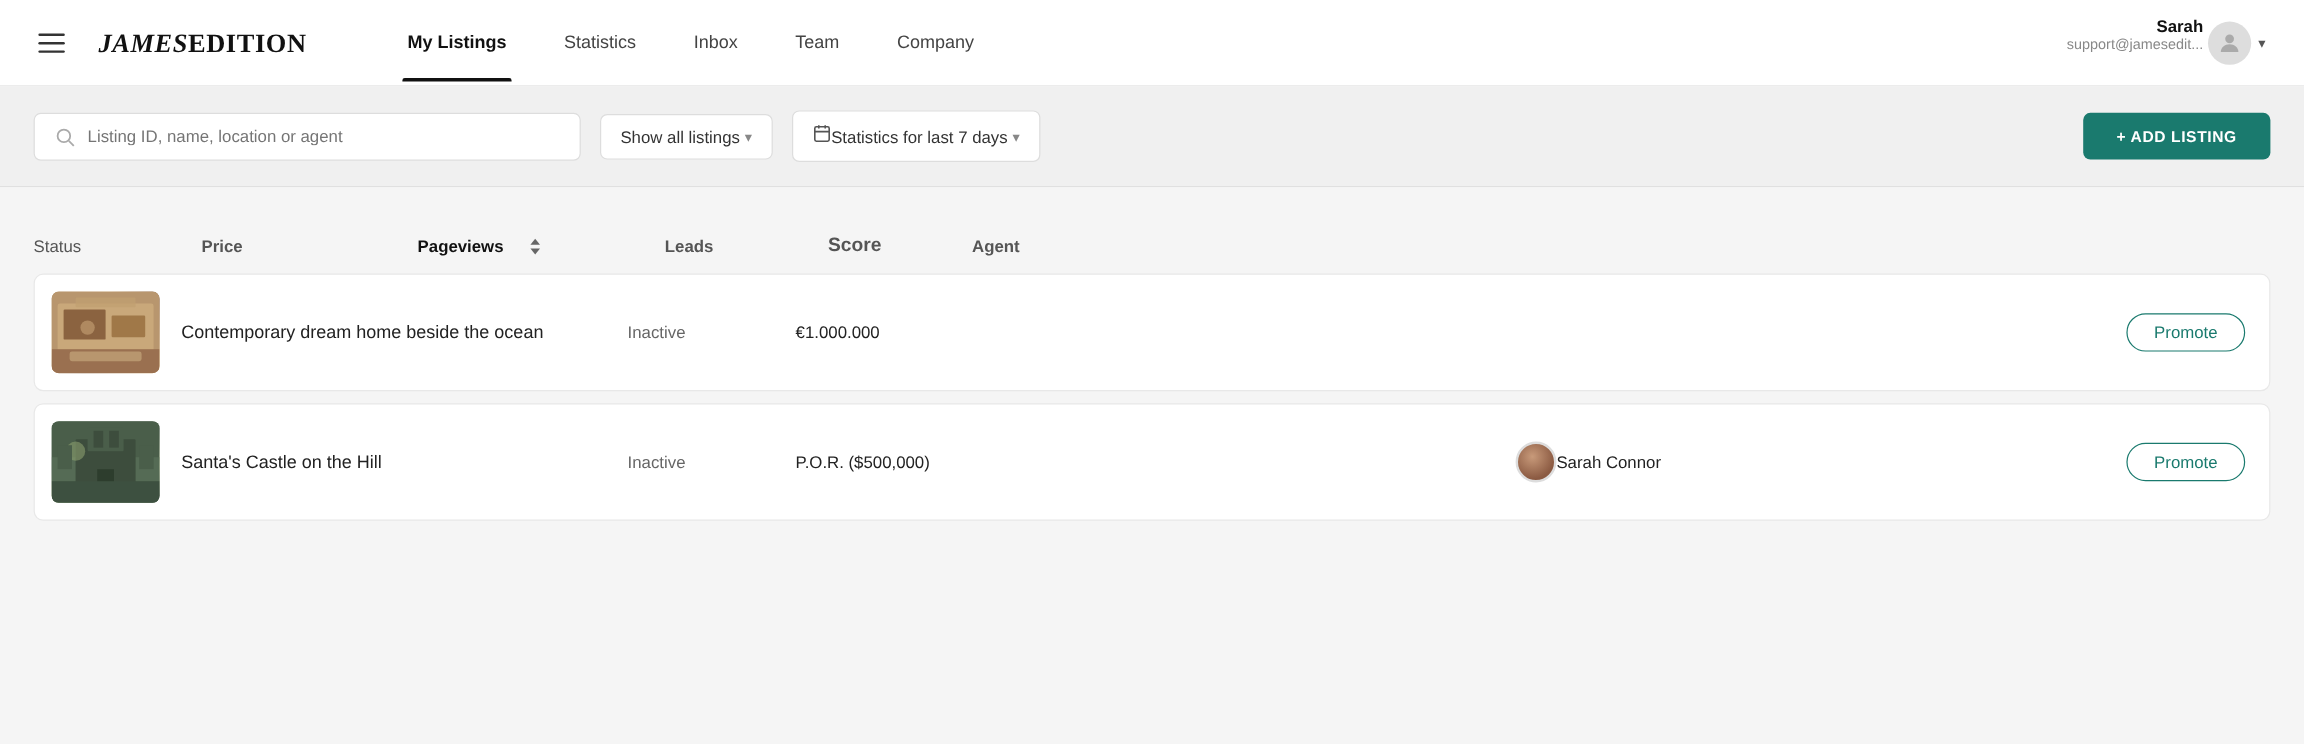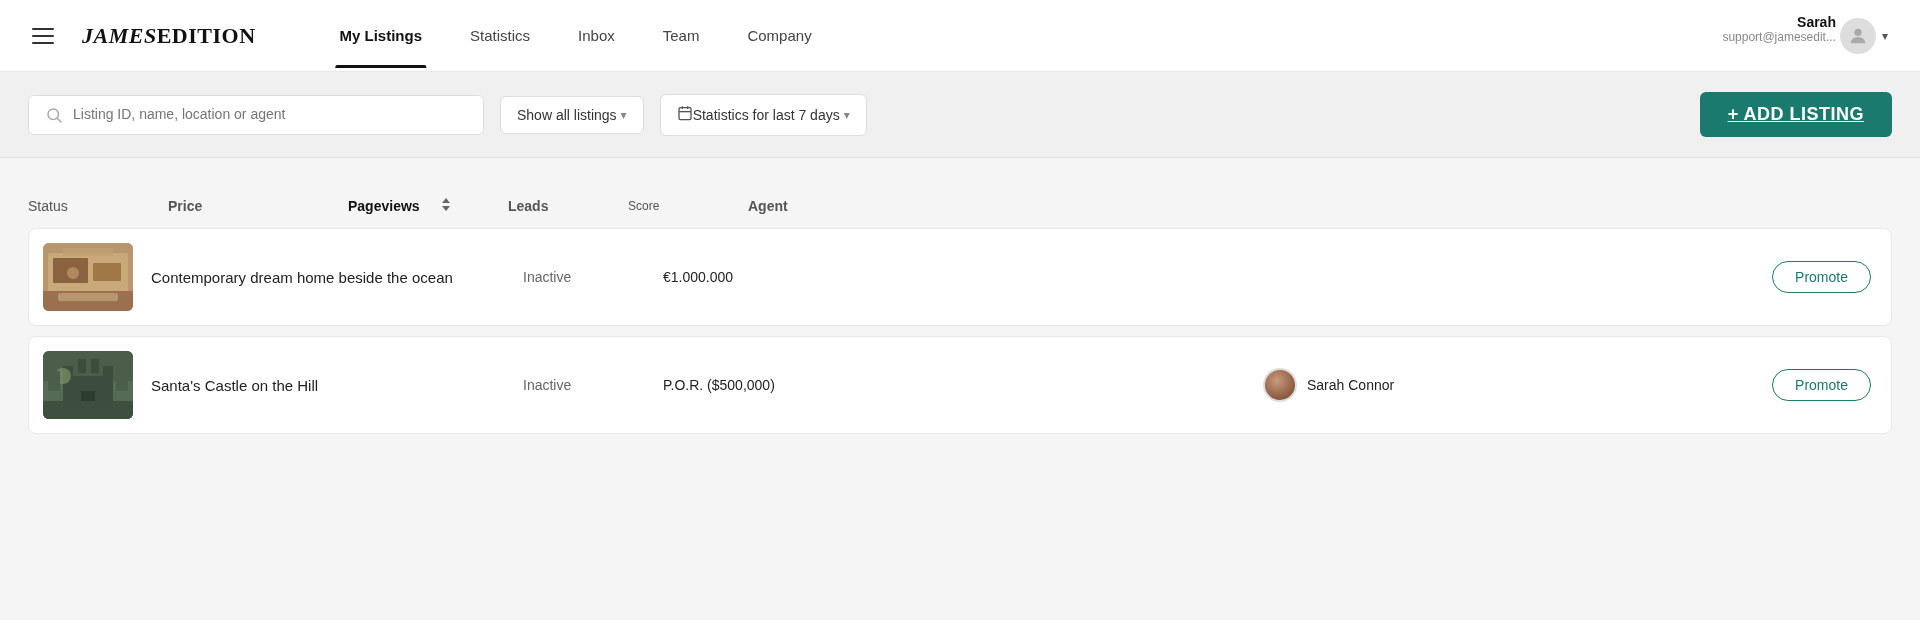--- a/index.html
+++ b/index.html
@@ -178,28 +178,27 @@
       margin-left: 4px;
     }
 
     .add-listing-btn {
       margin-left: auto;
       background: #1a7a6e;
       color: #fff;
       border: none;
       border-radius: 6px;
       padding: 12px 28px;
-      font-size: 18px;
+      font-size: 13px;
       font-weight: 600;
       cursor: pointer;
       display: flex;
       align-items: center;
       gap: 8px;
       letter-spacing: 0.5px;
-      text-decoration: underline;
     }
 
     
     .content {
       padding: 28px 28px 0;
       background: #f5f5f5;
     }
 
     
     .table-header-row {
@@ -226,38 +225,40 @@
       font-weight: 400;
       color: #555;
     }
     .col-price {
       width: 180px;
       font-size: 14px;
       font-weight: 600;
       color: #555;
     }
     .col-pageviews {
-      width: 160px;
+      width: 206px;
       font-size: 14px;
       font-weight: 700;
       color: #111;
       display: flex;
+      align-items: center;
       gap: 18px;
     }
     .col-leads {
       width: 120px;
       font-size: 14px;
       font-weight: 600;
       color: #555;
     }
     .col-score {
       width: 120px;
-      font-size: 12px;
-      font-weight: 400;
-      color: #555;
+      font-size: 16px;
+      font-weight: 700;
+      color: #555;
+      margin-left: 16px;
     }
     .col-agent {
       flex: 1;
       font-size: 14px;
       font-weight: 600;
       color: #555;
     }
 
     
     .listing-row {
@@ -315,21 +316,20 @@
     }
     .col-score-val {
       width: 120px;
       font-size: 14px;
       color: #222;
     }
     .col-agent-val {
       flex: 1;
       display: flex;
       align-items: center;
-      gap: 10px;
       font-size: 14px;
       color: #222;
     }
     
     .agent-avatar-placeholder {
       width: 34px;
       height: 34px;
       border-radius: 50%;
       background: radial-gradient(circle at 40% 35%, #c89a7a, #8b5a42 70%);
       flex-shrink: 0;

